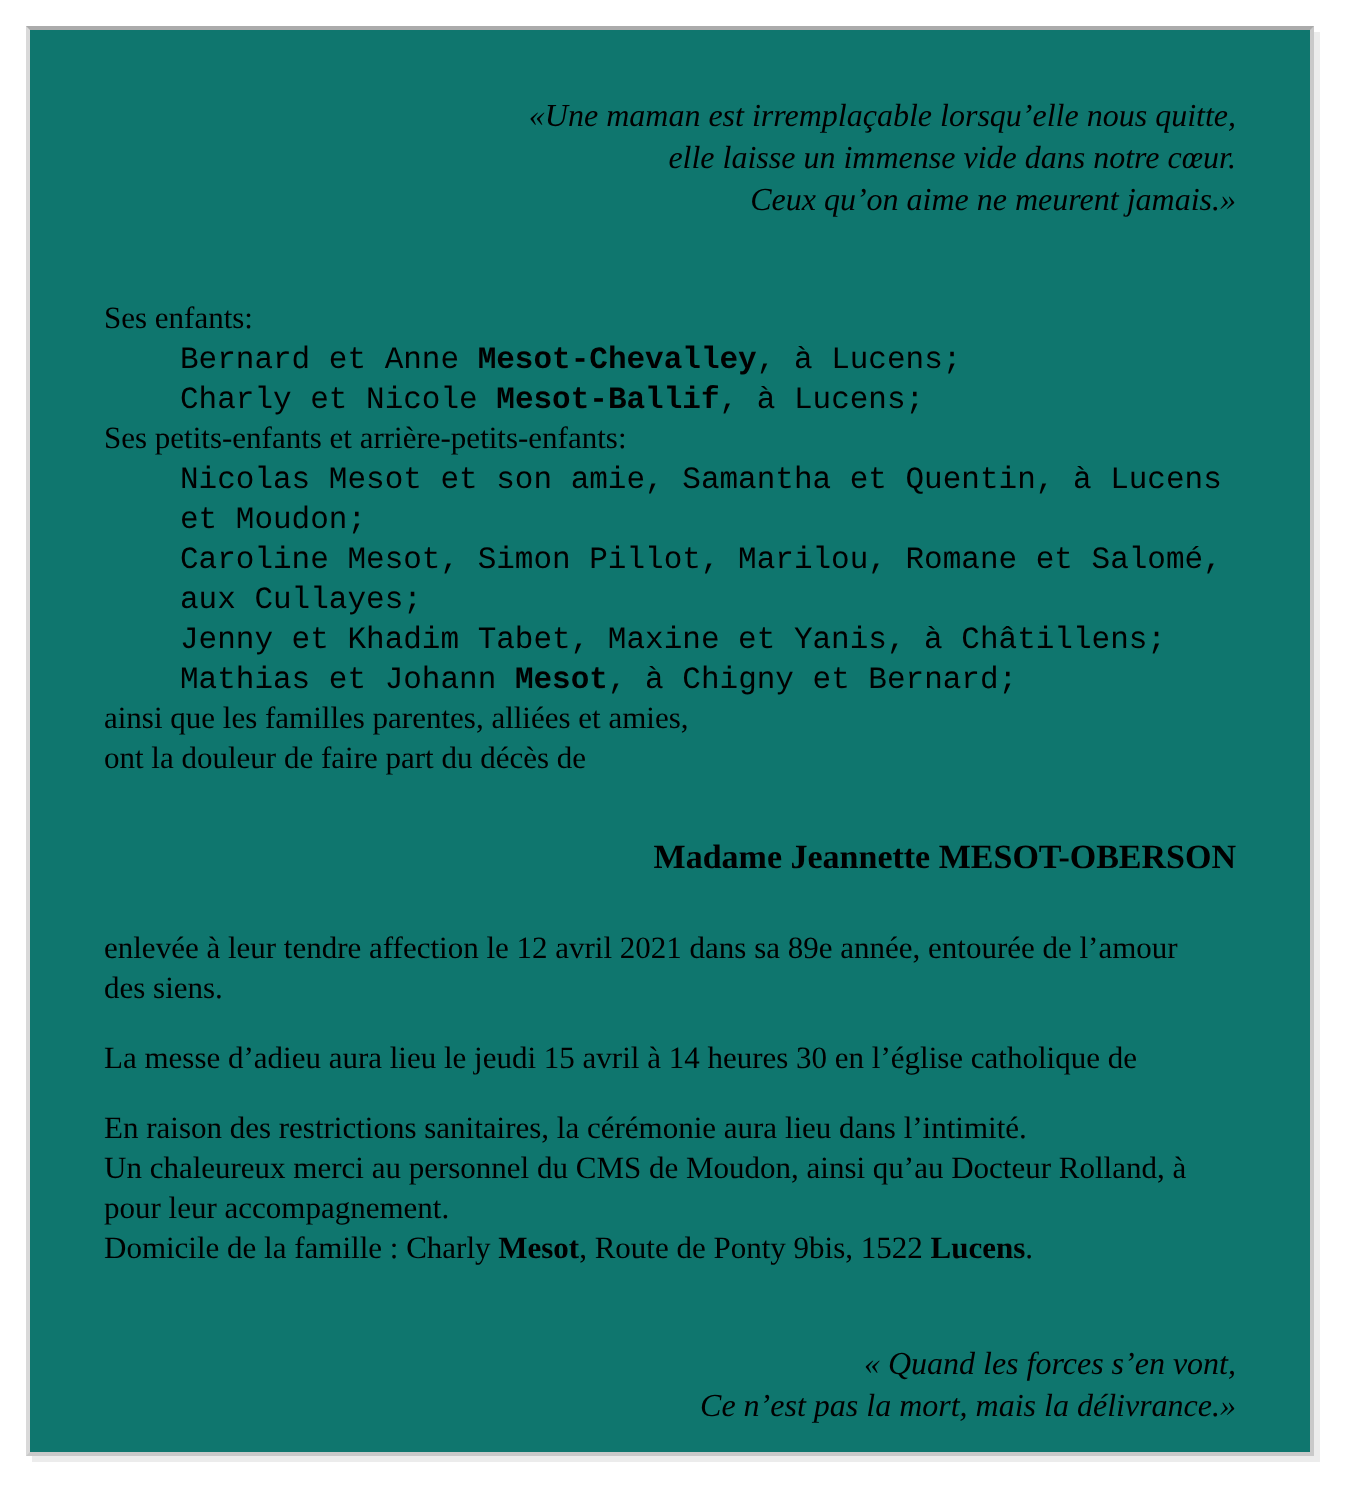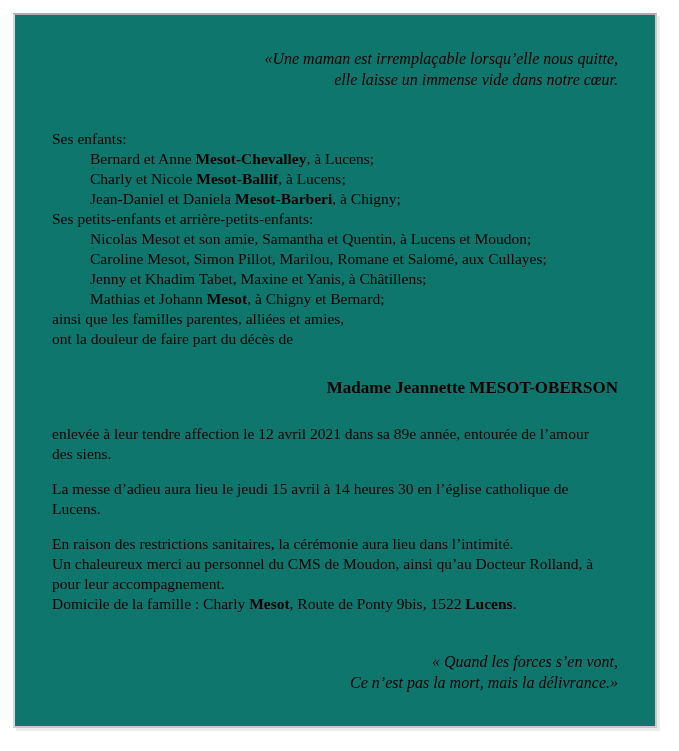--- a/index.html
+++ b/index.html
@@ -29,21 +29,21 @@
   }
   .quote {
     font-style: italic;
     text-align: right;
     font-size: 16px;
     line-height: 21px;
   }
   .quote-top { margin-bottom: 39px; }
   .quote-bottom { margin-top: 37px; }
   .qline, .fline, .pline { display: block; }
-  .indent { padding-left: 38px; }
+  .indent { padding-left: 38px; font-family: Liberation Mono, monospace; }
   .title {
     font-size: 17px;
     font-weight: bold;
     text-align: right;
     line-height: 22px;
     margin: 28px 0 25px 0;
   }
   .para { margin: 0 0 15px 0; }
   .para-restrictions { margin-bottom: 0; }
   .para-domicile { margin-bottom: 0; }
@@ -51,28 +51,28 @@
 </style>
 </head>
 <body>
 
 <div class="frame">
   <div class="content">
 
     <div class="quote quote-top">
       <span class="qline">«Une maman est irremplaçable lorsqu’elle nous quitte,</span>
       <span class="qline">elle laisse un immense vide dans notre cœur.</span>
+      <span class="qline">Ceux qu’on aime ne meurent jamais.»</span>
     </div>
 
     <div class="family">
       <span class="fline">Ses enfants:</span>
 
       <span class="fline indent"><span>Bernard et Anne </span><b>Mesot-Chevalley</b><span>, à Lucens;</span></span>
       <span class="fline indent"><span>Charly et Nicole </span><b>Mesot-Ballif</b><span>, à Lucens;</span></span>
-      <span class="fline indent"><span>Jean-Daniel et Daniela </span><b>Mesot-Barberi</b><span>, à Chigny;</span></span>
 
       <span class="fline">Ses petits-enfants et arrière-petits-enfants:</span>
 
       <span class="fline indent"><span>Nicolas Mesot et son amie, Samantha et Quentin, à Lucens et Moudon;</span><b></b><span></span></span>
       <span class="fline indent"><span>Caroline Mesot, Simon Pillot, Marilou, Romane et Salomé, aux Cullayes;</span><b></b><span></span></span>
       <span class="fline indent"><span>Jenny et Khadim Tabet, Maxine et Yanis, à Châtillens;</span><b></b><span></span></span>
       <span class="fline indent"><span>Mathias et Johann </span><b>Mesot</b><span>, à Chigny et Bernard;</span></span>
 
       <span class="fline">ainsi que les familles parentes, alliées et amies,</span>
       <span class="fline">ont la douleur de faire part du décès de</span>
@@ -80,21 +80,20 @@
 
     <div class="title">Madame Jeannette MESOT-OBERSON</div>
 
     <p class="para">
       <span class="pline">enlevée à leur tendre affection le 12 avril 2021 dans sa 89e année, entourée de l’amour</span>
       <span class="pline">des siens.</span>
     </p>
 
     <p class="para">
       <span class="pline">La messe d’adieu aura lieu le jeudi 15 avril à 14 heures 30 en l’église catholique de</span>
-      <span class="pline">Lucens.</span>
     </p>
 
     <p class="para para-restrictions">
       <span class="pline">En raison des restrictions sanitaires, la cérémonie aura lieu dans l’intimité.</span>
       <span class="pline">Un chaleureux merci au personnel du CMS de Moudon, ainsi qu’au Docteur Rolland, à</span>
       <span class="pline">pour leur accompagnement.</span>
     </p>
 
     <p class="para para-domicile"><span>Domicile de la famille : Charly </span><b>Mesot</b><span>, Route de Ponty 9bis, 1522 </span><b>Lucens</b><span>.</span></p>
 

